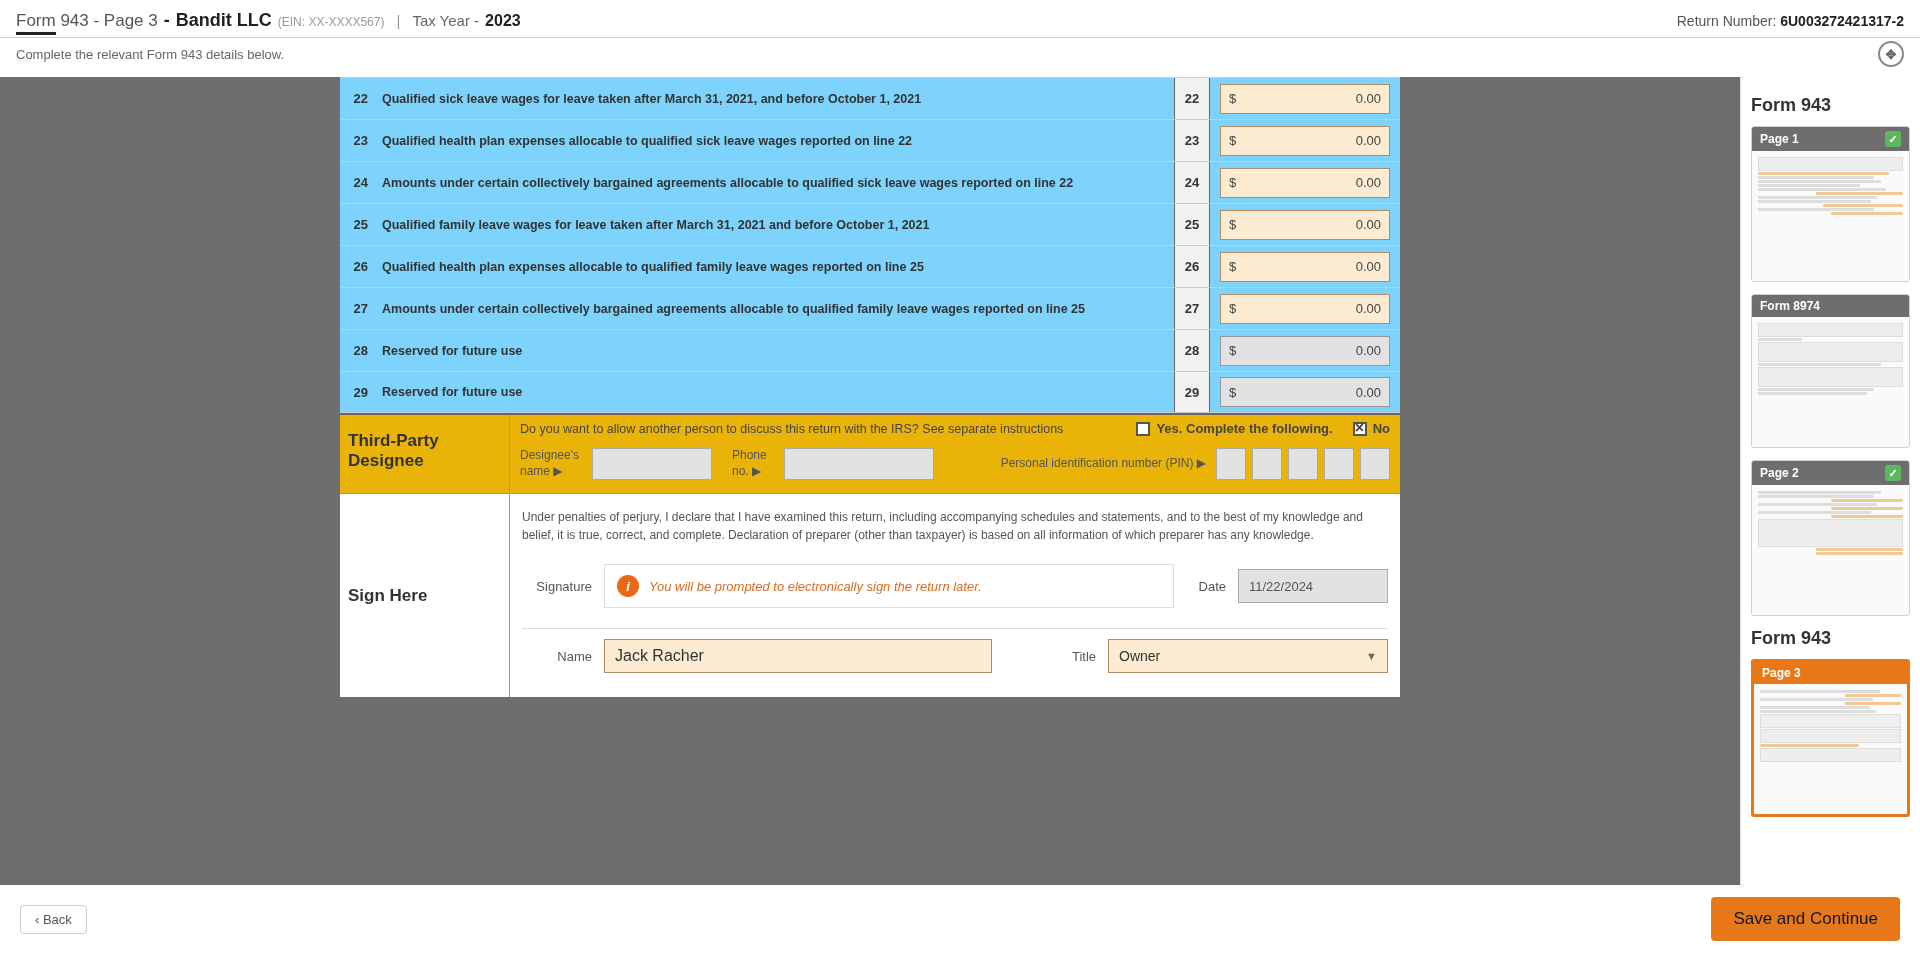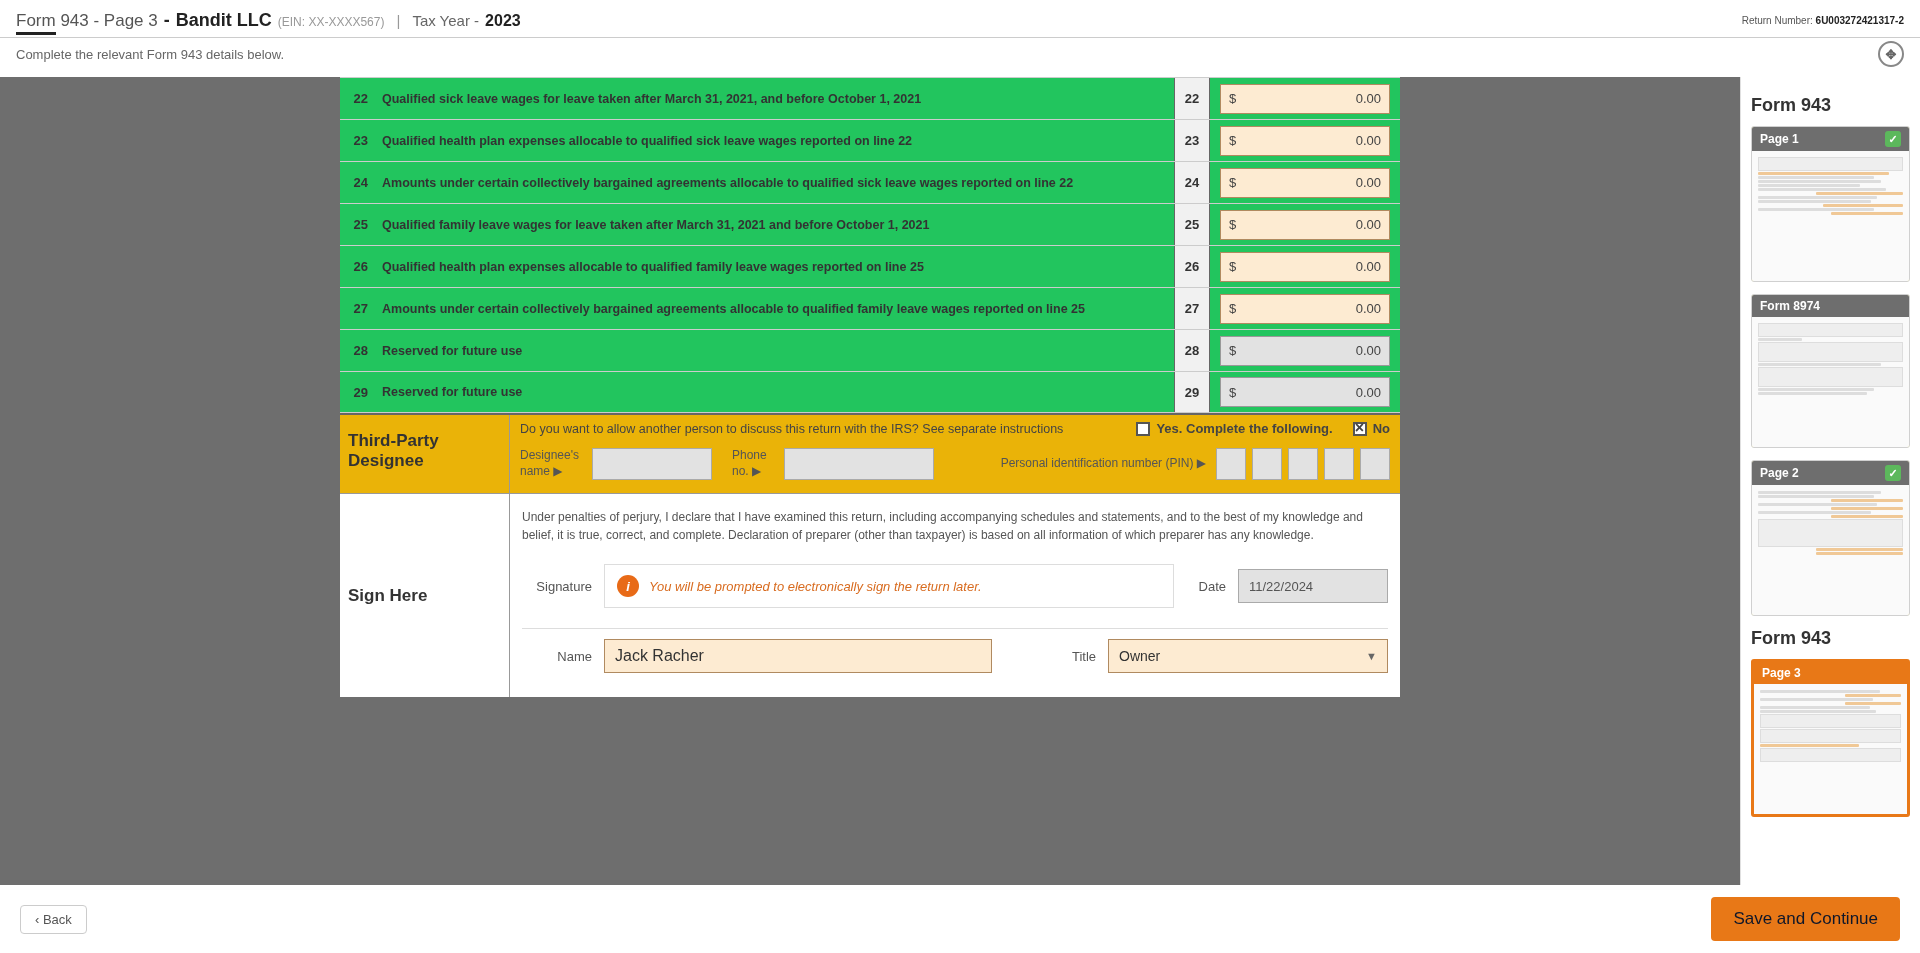--- a/index.html
+++ b/index.html
@@ -6,30 +6,30 @@
   body { font-family: Arial, Helvetica, sans-serif; font-size: 13px; color: #333; background: #fff; overflow: hidden; }
   .app { display: flex; flex-direction: column; height: 953px; width: 1920px; }
   .header { display: flex; align-items: center; justify-content: space-between; padding: 10px 16px 6px 16px; border-bottom: 1px solid #ccc; }
   .header-left { display: flex; align-items: baseline; gap: 6px; }
   .header-left .form-title { font-weight: 400; font-size: 17px; color: #555; }
   .header-left .company { font-weight: 700; font-size: 18px; color: #222; }
   .header-left .ein { font-size: 12px; color: #999; }
   .header-left .sep { color: #999; margin: 0 6px; font-size: 15px;}
   .header-left .taxyear-label { font-size: 15px; color: #666;}
   .header-left .taxyear { font-weight: 700; font-size: 16px; color: #222;}
-  .header-right { font-size: 10px; color: #555;}
+  .header-right { font-size: 14px; color: #555;}
   .header-right .rnum { font-weight: 700; color: #222;}
   .underline { height:3px; width:40px; background:#222; margin-left:16px; margin-top:-6px;}
   .subheader { padding: 6px 16px 10px 16px; font-size: 13px; color: #666; display:flex; justify-content:space-between; align-items:center;}
   .fullscreen-btn { width:26px; height:26px; border:2px solid #888; border-radius:50%; display:flex; align-items:center; justify-content:center; cursor:pointer; font-weight:bold; color:#666; background:#fff;}
   .body { flex:1; display:flex; overflow:hidden; }
   .main { flex:1; background:#6e6e6e; display:flex; justify-content:center; overflow:auto; position:relative;}
   .main-inner-wrap { padding: 0 0 60px 0; }
   .form-page { width: 1060px; background:#fff; margin:0 auto; }
-  .line-row { display:flex; align-items:center; border-top:1px solid #ccc; min-height:42px; background:#22c55e;}
+  .line-row { display:flex; align-items:center; border-top:1px solid #ccc; min-height:42px; background:#7dd3fc;}
   .line-num { width:36px; text-align:right; padding-right:8px; font-weight:700; font-size:13px;}
   .line-label { flex:1; font-weight:700; font-size:12.5px; padding:10px 6px;}
   .line-numcell { width:36px; text-align:center; font-weight:700; border-left:1px solid #666; border-right:1px solid #666; align-self:stretch; display:flex; align-items:center; justify-content:center; background:#f1f1f1;}
   .line-input-cell { width:190px; padding:4px 10px;}
   .money-input { width:100%; height:30px; background:#fdebd2; border:1px solid #b08a60; padding:0 8px; display:flex; align-items:center; justify-content:space-between; font-size:13px;}
   .money-input.gray { background:#e2e2e2; border:1px solid #999;}
   .dollar{color:#444;}
   .amount{color:#444;}
   .section-row{ display:flex; border-top:2px solid #666; min-height:80px;}
   .section-title{ width:170px; padding:16px 8px; font-weight:700; font-size:17px; color:#333; border-right:1px solid #999;}

